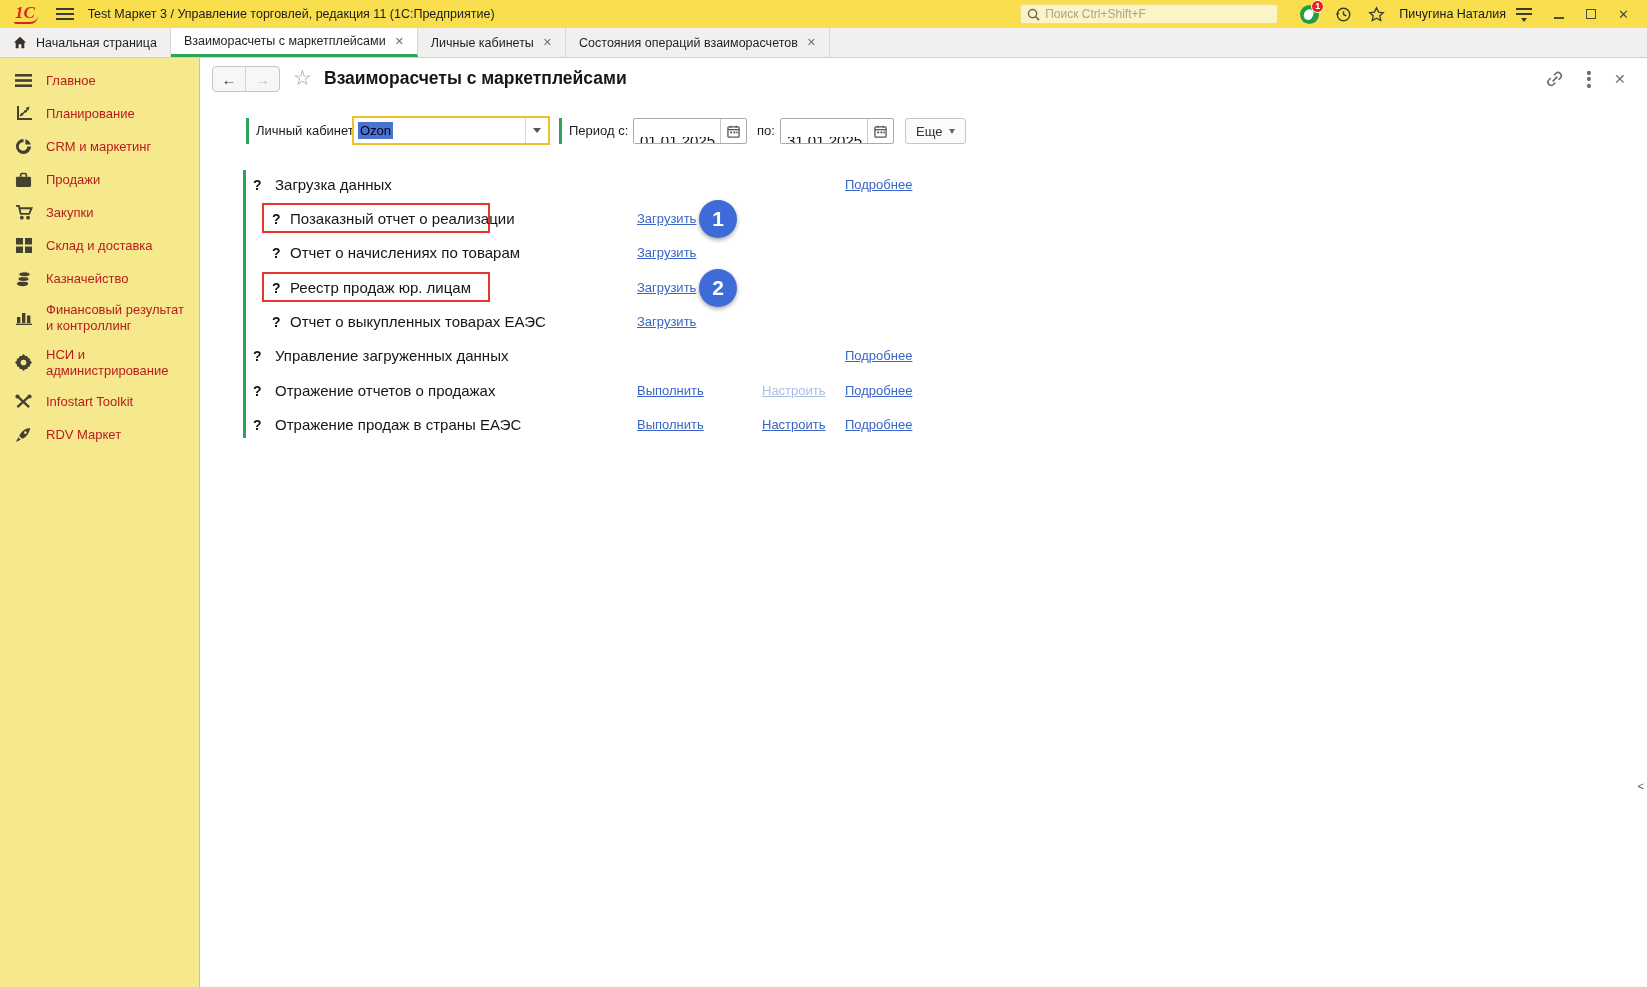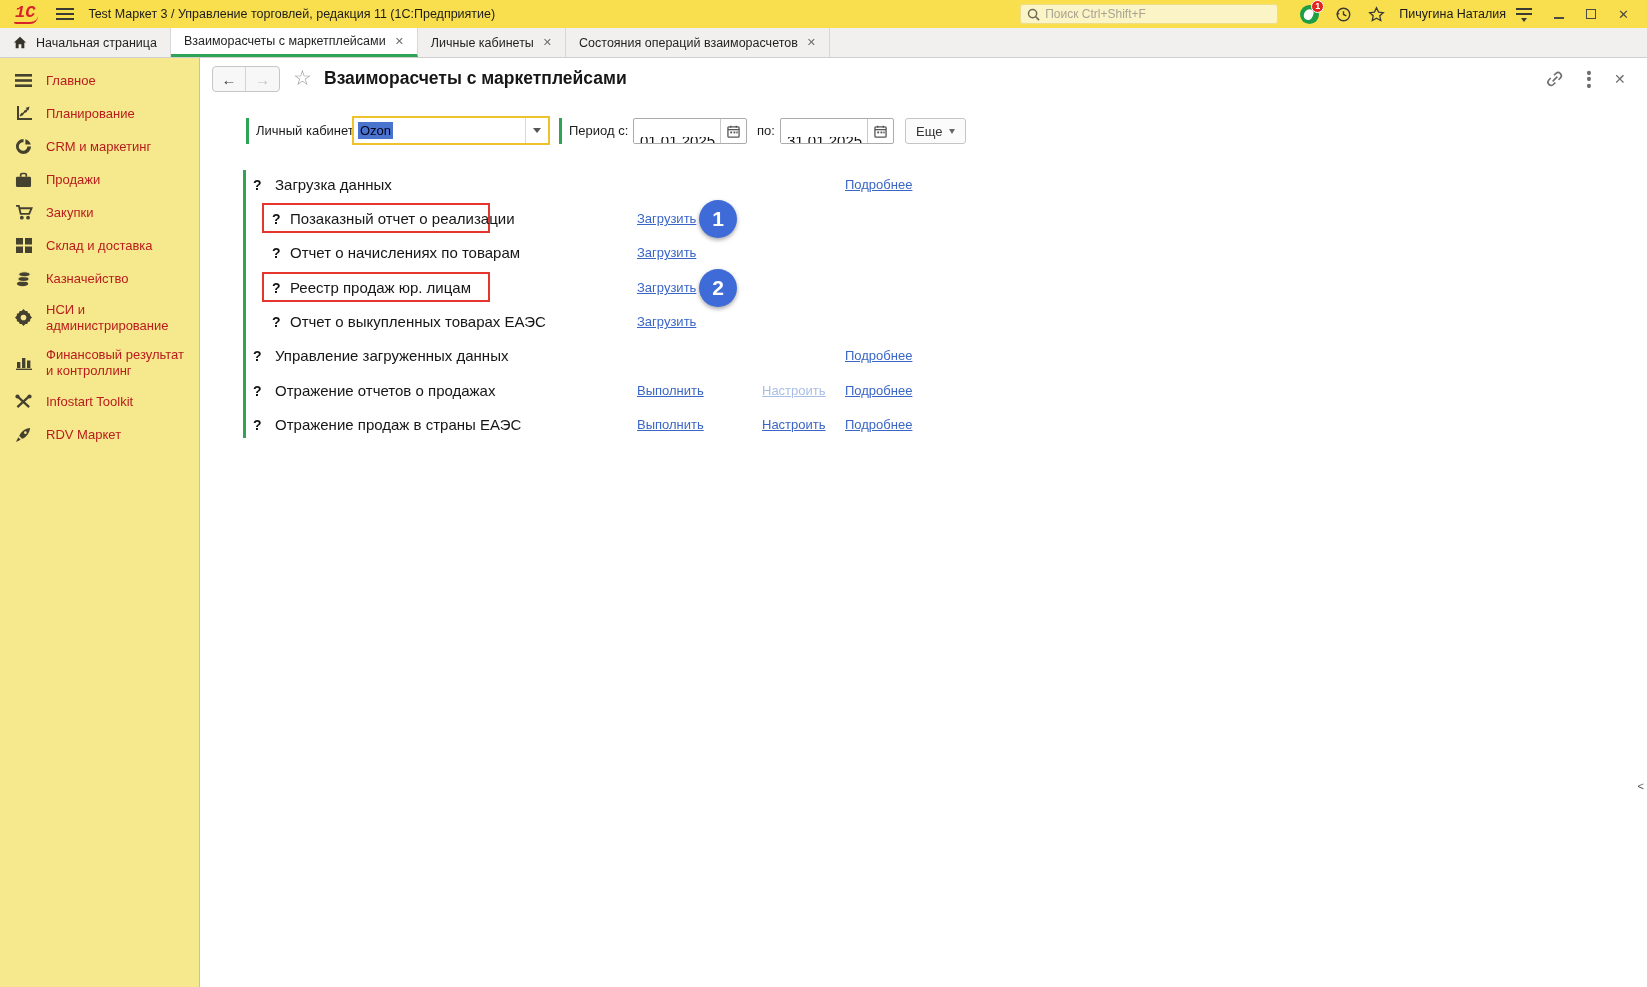--- a/index.html
+++ b/index.html
@@ -2,21 +2,21 @@
 <html><head>
 <meta charset="utf-8">
 <style>
   * { margin:0; padding:0; box-sizing:border-box; }
   html,body { width:1647px; height:987px; overflow:hidden; }
   body { font-family:"Liberation Sans", sans-serif; background:#fff; position:relative; color:#1a1a1a; }
 
   
   .topbar { position:absolute; left:0; top:0; width:1647px; height:28px;
             background:#F9DF4D; display:flex; align-items:center; padding:0 10px; }
-  .logo { color:#D8232A; font-family:Liberation Mono, monospace; font-style:italic; font-weight:bold;
+  .logo { color:#D8232A; font-family:Liberation Serif, serif; font-style:italic; font-weight:bold;
           font-size:17px; line-height:1; margin:0 4px 0 4px; border-bottom:2px solid #D8232A;
           border-radius:0 0 8px 2px; padding:0 3px 1px 1px; }
   .hamburger { width:18px; height:12px; margin:0 14px 0 14px; display:flex; flex-direction:column; justify-content:space-between; cursor:pointer; }
   .hamburger i { display:block; height:2px; background:#3a3a32; }
   .app-title { font-size:12.5px; color:#1c1c1c; white-space:nowrap; }
   .topbar-spacer { flex:1; }
   .search-box { width:258px; height:20px; background:#FBF4C6; border:1px solid #EDDE8A;
                 border-radius:3px; display:flex; align-items:center; padding:0 6px; margin-right:14px; }
   .search-box svg { flex-shrink:0; }
   .search-box input { border:none; outline:none; background:transparent; font-size:12px;
@@ -247,37 +247,37 @@
         <svg width="17" height="16" viewBox="0 0 18 17">
           <ellipse cx="8" cy="13.5" rx="6" ry="2.6" fill="currentColor"></ellipse>
           <ellipse cx="9" cy="8.5" rx="6" ry="2.6" fill="currentColor" stroke="#F6E88D" stroke-width="1"></ellipse>
           <ellipse cx="10" cy="3.5" rx="6" ry="2.6" fill="currentColor" stroke="#F6E88D" stroke-width="1"></ellipse>
         </svg>
       </span>
     <span>Казначейство</span>
   </div>
   <div class="side-item">
     <span class="ic">
-        <svg width="17" height="17" viewBox="0 0 18 18">
-          <path d="M9 0 L11 2 H13 L13.8 4.2 16 5 16 7 18 9 16 11 16 13 13.8 13.8 13 16 11 16 9 18 7 16 5 16 4.2 13.8 2 13 2 11 0 9 2 7 2 5 4.2 4.2 5 2 7 2 Z" fill="currentColor"></path>
-          <circle cx="9" cy="9" r="3" fill="#F6E88D"></circle>
-        </svg>
-      </span>
-    <span>НСИ и администрирование</span>
-  </div>
-  <div class="side-item">
-    <span class="ic">
         <svg width="16" height="15" viewBox="0 0 16 15">
           <rect x="1" y="7" width="3.4" height="6" fill="currentColor"></rect>
           <rect x="6" y="3" width="3.4" height="10" fill="currentColor"></rect>
           <rect x="11" y="5.5" width="3.4" height="7.5" fill="currentColor"></rect>
           <rect x="0" y="13.6" width="16" height="1.4" fill="currentColor"></rect>
         </svg>
       </span>
     <span>Финансовый результат и контроллинг</span>
+  </div>
+  <div class="side-item">
+    <span class="ic">
+        <svg width="17" height="17" viewBox="0 0 18 18">
+          <path d="M9 0 L11 2 H13 L13.8 4.2 16 5 16 7 18 9 16 11 16 13 13.8 13.8 13 16 11 16 9 18 7 16 5 16 4.2 13.8 2 13 2 11 0 9 2 7 2 5 4.2 4.2 5 2 7 2 Z" fill="currentColor"></path>
+          <circle cx="9" cy="9" r="3" fill="#F6E88D"></circle>
+        </svg>
+      </span>
+    <span>НСИ и администрирование</span>
   </div>
   <div class="side-item">
     <span class="ic">
         <svg width="17" height="16" viewBox="0 0 18 17">
           <path d="M2 2 L15 14" stroke="currentColor" stroke-width="2.4"></path>
           <path d="M15.5 2 L2.5 14" stroke="currentColor" stroke-width="2.4"></path>
           <circle cx="2.6" cy="2.6" r="2.2" fill="currentColor"></circle>
           <circle cx="15.4" cy="2.6" r="2.2" fill="currentColor"></circle>
         </svg>
       </span>

